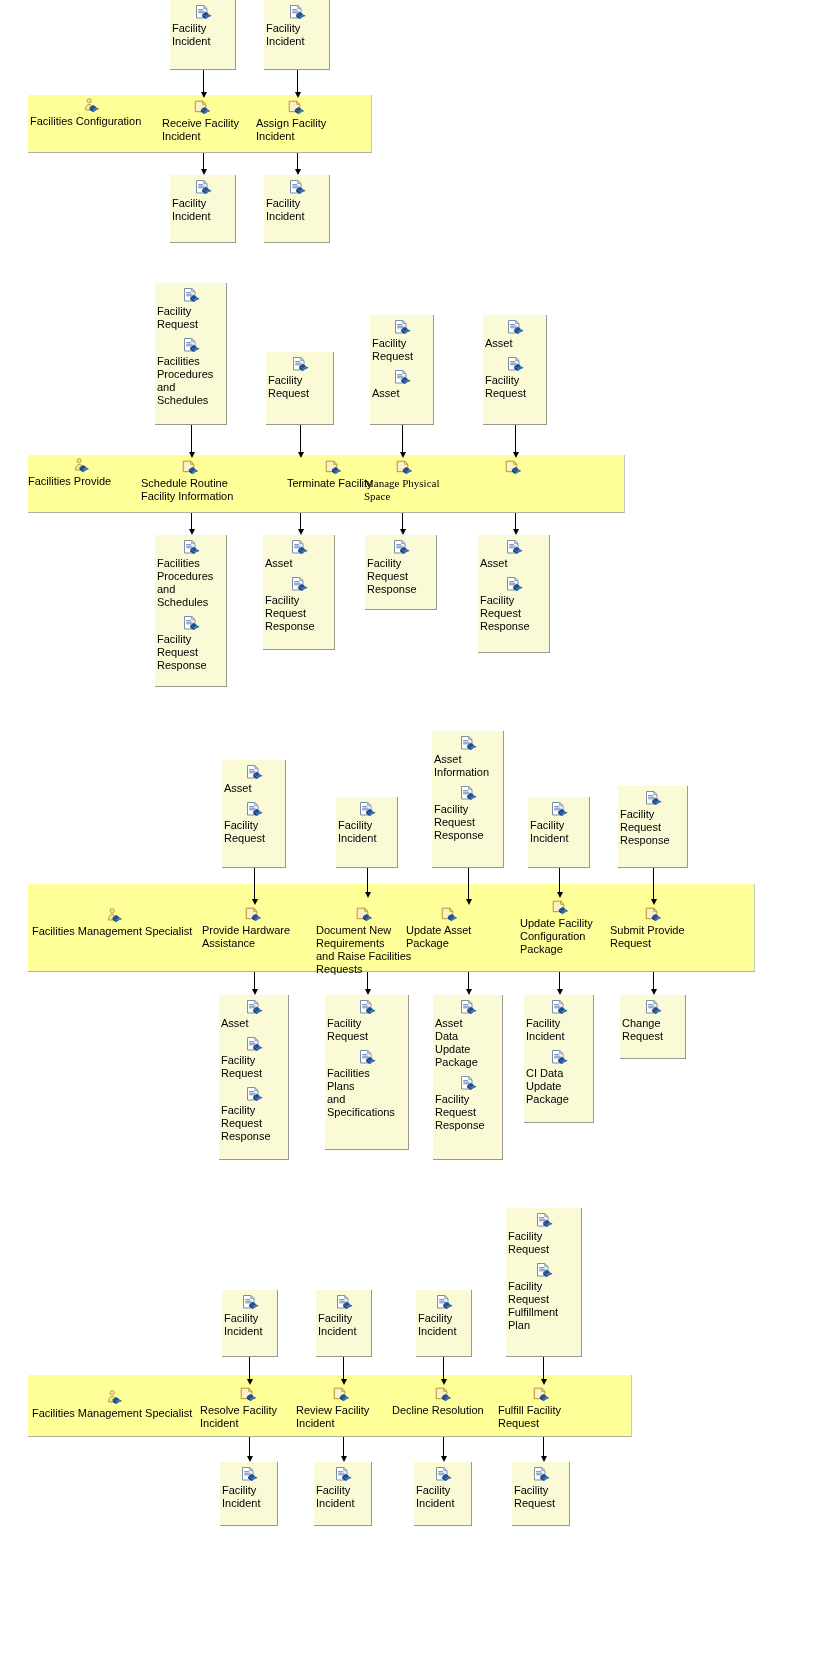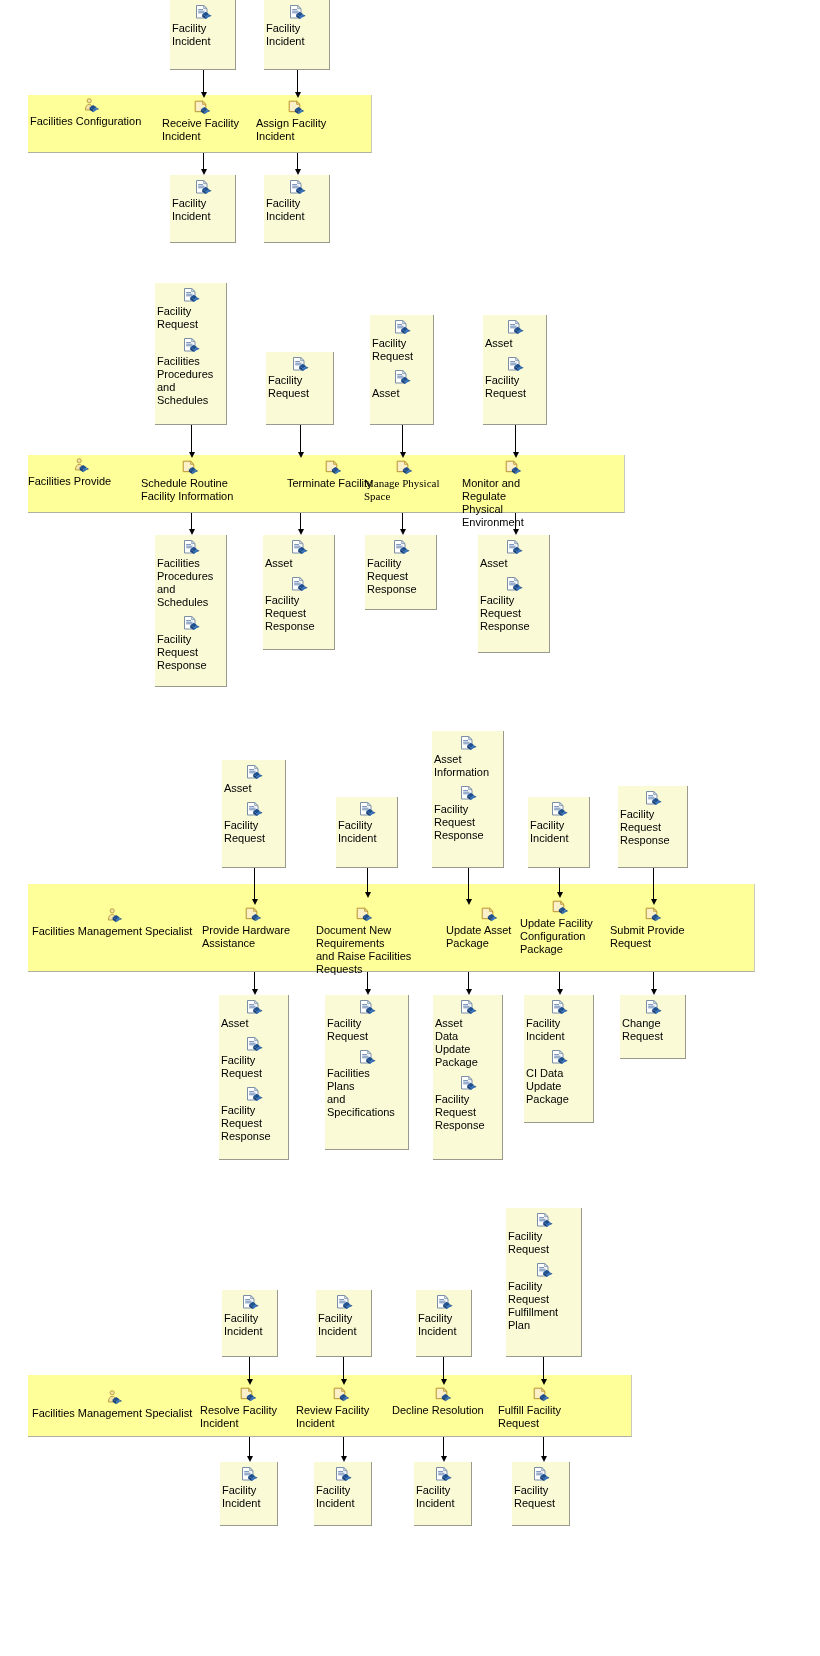--- a/index.html
+++ b/index.html
@@ -233,22 +233,20 @@
     </div>
     <div class="node activity" style="left: 460px; top: 458px; width: 106px;">
       <svg class="icon" viewBox="0 0 18 16" xmlns="http://www.w3.org/2000/svg">
         <path d="M2.2 1.2 h7.4 l3.2 3.1 v7.4 h-10.6 z" fill="#fbf0c8" stroke="#b8922f" stroke-width="1"></path>
         <path d="M9.6 1.2 v3.1 h3.2 z" fill="#f4e2a0" stroke="#b8922f" stroke-width="0.8"></path>
         <path d="M7.9 9.3 l3.6 2.4 l3.4 -2.4 l-3.4 -2.4 z" fill="#1e4f8f"></path>
         <path d="M11.5 11.7 l3.4 -2.4 v2.6 l-3.4 2.3 z" fill="#2f6fbf"></path>
         <path d="M7.9 9.3 l3.6 2.4 v2.5 l-3.6 -2.4 z" fill="#15407a"></path>
         <path d="M14.9 9.7 l2.5 1.2 l-2.5 1.2 z" fill="#1e4f8f"></path>
       </svg>
-      <span class="label">Monitor and Regulate
-Physical Environment</span>
     </div>
     <div class="node artifact" style="left: 155px; top: 283px; width: 72px; height: 142px;">
       <svg class="icon" viewBox="0 0 18 16" xmlns="http://www.w3.org/2000/svg">
         <path d="M2.5 0.5 h7.2 l3.3 3.2 v9.3 h-10.5 z" fill="#ffffff" stroke="#7a8fa6" stroke-width="1"></path>
         <path d="M9.7 0.5 v3.2 h3.3 z" fill="#dfe8f0" stroke="#7a8fa6" stroke-width="0.8"></path>
         <g stroke="#4a6fa5" stroke-width="0.8">
           <line x1="4.2" y1="4.6" x2="9" y2="4.6"></line>
           <line x1="4.2" y1="6.2" x2="10.6" y2="6.2"></line>
           <line x1="4.2" y1="7.8" x2="10.6" y2="7.8"></line>
         </g>
@@ -504,21 +502,21 @@
         <path d="M7.9 9.3 l3.6 2.4 l3.4 -2.4 l-3.4 -2.4 z" fill="#1e4f8f"></path>
         <path d="M11.5 11.7 l3.4 -2.4 v2.6 l-3.4 2.3 z" fill="#2f6fbf"></path>
         <path d="M7.9 9.3 l3.6 2.4 v2.5 l-3.6 -2.4 z" fill="#15407a"></path>
         <path d="M14.9 9.7 l2.5 1.2 l-2.5 1.2 z" fill="#1e4f8f"></path>
       </svg>
       <span class="label">Document New
 Requirements
 and Raise Facilities
 Requests</span>
     </div>
-    <div class="node activity" style="left: 444px; top: 905px; width: 90px;">
+    <div class="node activity" style="left: 404px; top: 905px; width: 90px;">
       <svg class="icon" viewBox="0 0 18 16" xmlns="http://www.w3.org/2000/svg">
         <path d="M2.2 1.2 h7.4 l3.2 3.1 v7.4 h-10.6 z" fill="#fbf0c8" stroke="#b8922f" stroke-width="1"></path>
         <path d="M9.6 1.2 v3.1 h3.2 z" fill="#f4e2a0" stroke="#b8922f" stroke-width="0.8"></path>
         <path d="M7.9 9.3 l3.6 2.4 l3.4 -2.4 l-3.4 -2.4 z" fill="#1e4f8f"></path>
         <path d="M11.5 11.7 l3.4 -2.4 v2.6 l-3.4 2.3 z" fill="#2f6fbf"></path>
         <path d="M7.9 9.3 l3.6 2.4 v2.5 l-3.6 -2.4 z" fill="#15407a"></path>
         <path d="M14.9 9.7 l2.5 1.2 l-2.5 1.2 z" fill="#1e4f8f"></path>
       </svg>
       <span class="label">Update Asset
 Package</span>

